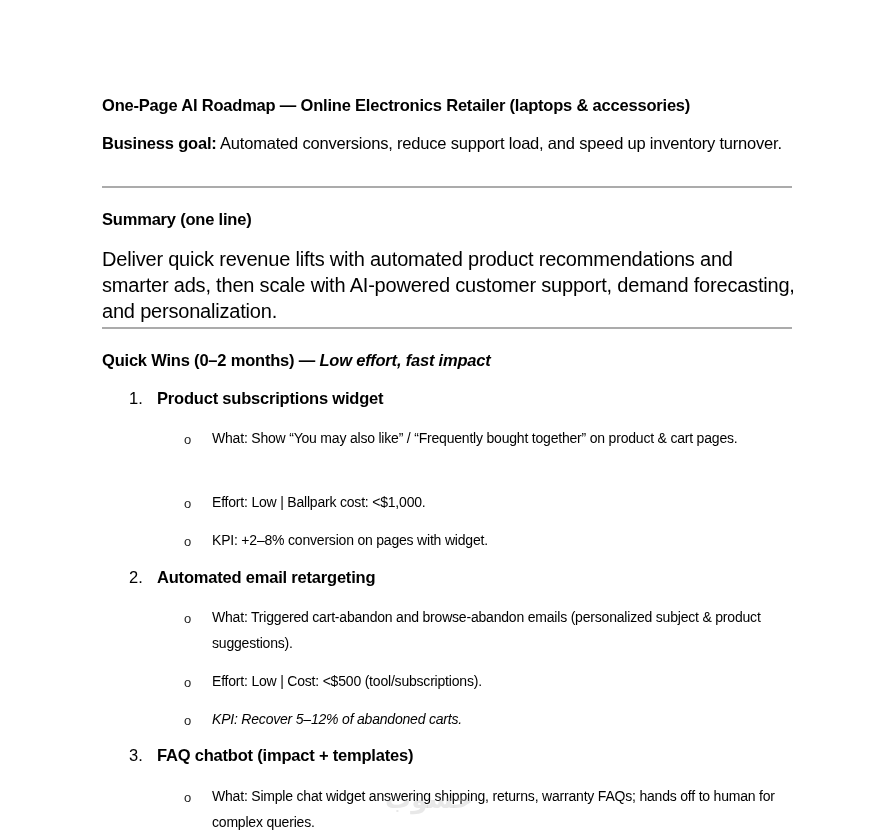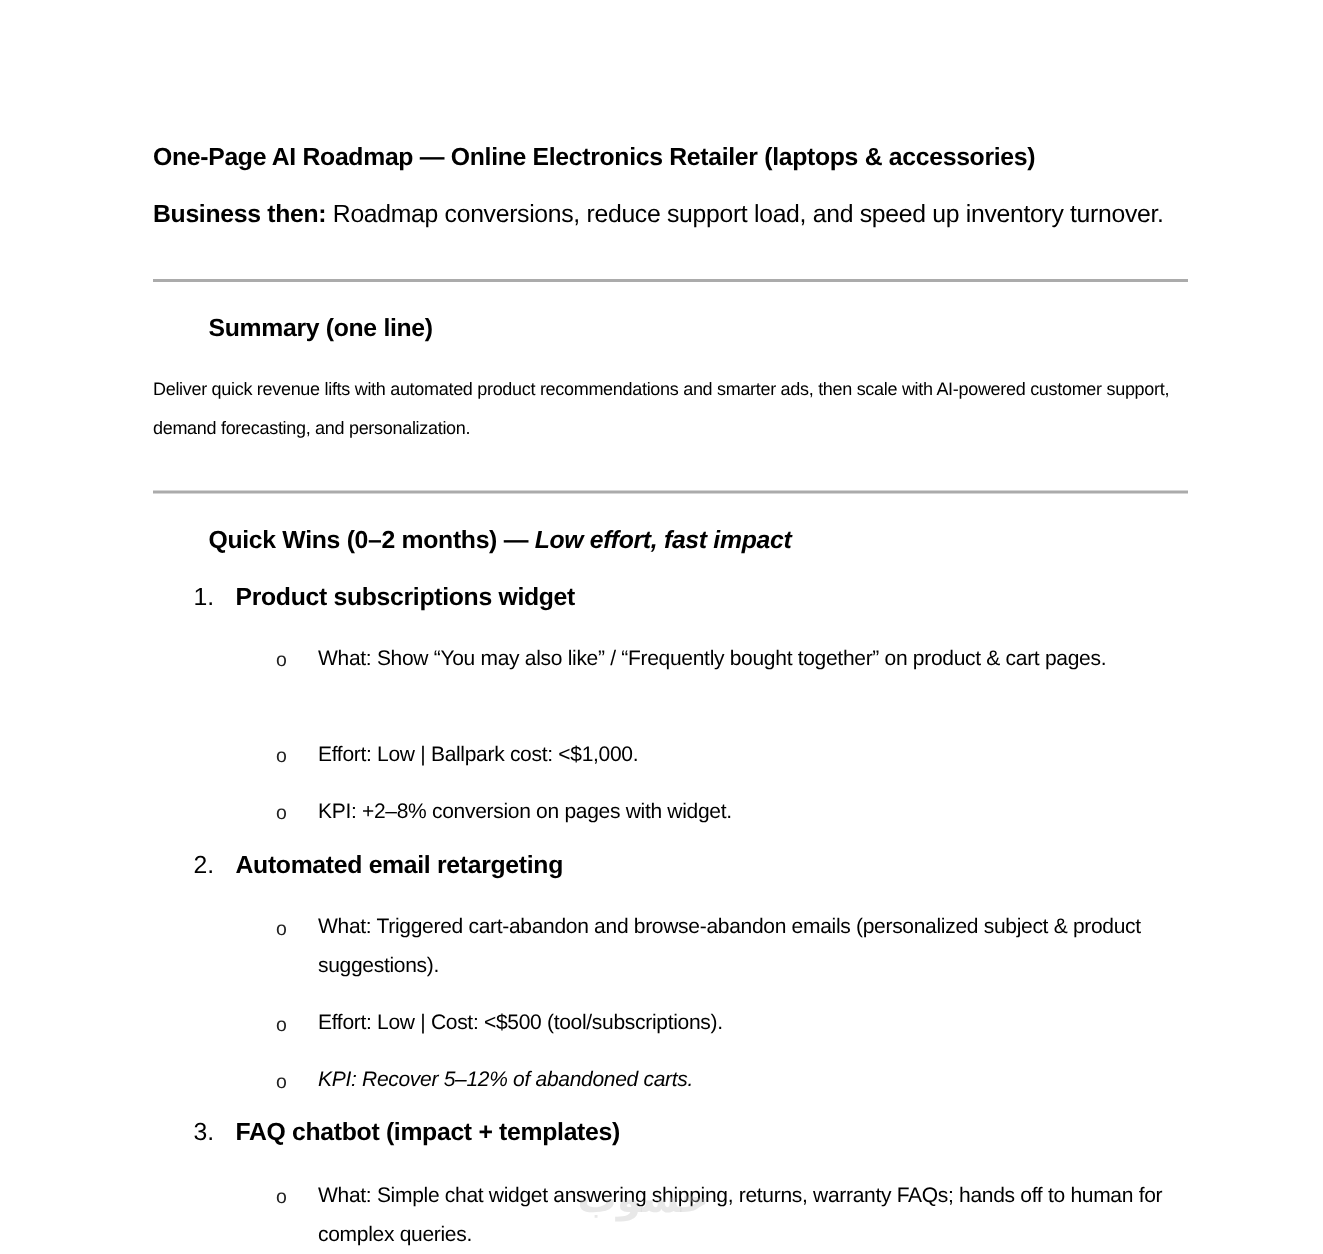--- a/index.html
+++ b/index.html
@@ -39,24 +39,23 @@
       position: absolute;
       left: 0;
       width: 690px;
       height: 2px;
       background: #ababab;
     }
     .h2 {
       font-weight: bold;
       font-size: 16.5px;
       letter-spacing: -0.2px;
-      margin-left: 37px;
     }
     .para {
-      font-size: 12px;
+      font-size: 20px;
       line-height: 26px;
       letter-spacing: -0.2px;
       white-space: normal;
       width: 700px;
     }
     .num {
       position: absolute;
       left: 27px;
       font-size: 16.5px;
     }
@@ -92,21 +91,21 @@
       letter-spacing: 1px;
     }
   </style>
 </head>
 <body>
 
 <div class="page">
 
   <div class="abs title">One-Page AI Roadmap — Online Electronics Retailer (laptops &amp; accessories)</div>
 
-  <div class="abs goal"><b>Business then:</b><span> Roadmap conversions, reduce support load, and speed up inventory turnover.</span></div>
+  <div class="abs goal"><b>Business goal:</b><span> Automated conversions, reduce support load, and speed up inventory turnover.</span></div>
 
   <div class="rule" style="top:186px;"></div>
 
   <div class="abs h2" style="top:210px;">Summary (one line)</div>
 
   <div class="abs para" style="top:246px;">Deliver quick revenue lifts with automated product recommendations and smarter ads, then scale with AI-powered customer support, demand forecasting, and personalization.</div>
 
   <div class="rule" style="top:327px;"></div>
 
   <div class="abs h2" style="top:351px;"><span>Quick Wins (0–2 months) — </span><i>Low effort, fast impact</i></div>

